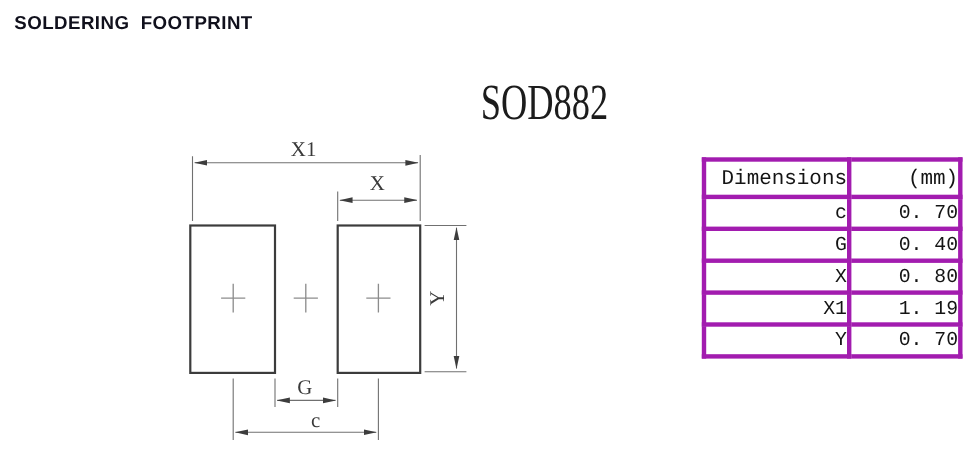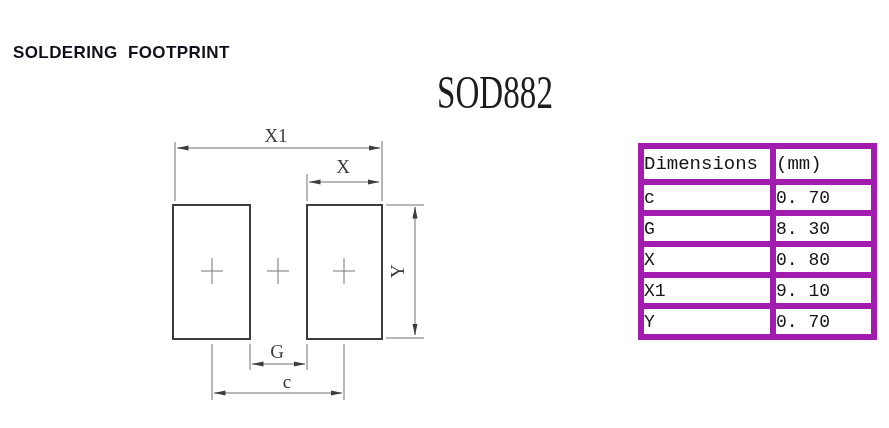--- a/index.html
+++ b/index.html
@@ -3,21 +3,21 @@
 <meta charset="utf-8">
 <style>
   html,body{margin:0;padding:0;background:#ffffff;}
   body{width:889px;height:428px;font-family:"Liberation Sans",sans-serif;}
   .canvas{position:relative;width:889px;height:428px;background:#ffffff;overflow:hidden;}
 
   .page-title{
     position:absolute;left:13px;top:11px;
     font-family:"Liberation Sans",sans-serif;
     font-size:17px;font-weight:bold;color:#10101c;
-    letter-spacing:0.4px;white-space:pre;margin-top:32px;
+    letter-spacing:0.4px;white-space:pre;
   }
 
   .pkg-title{
     position:absolute;left:437px;top:70px;
     font-family:"Liberation Serif","DejaVu Serif",serif;
     font-size:46px;color:#1c1c1c;line-height:1.0;
     transform:scaleX(0.72);transform-origin:left top;
     white-space:pre;
   }
 
@@ -27,22 +27,22 @@
     font-size:19px;fill:#3a3a3a;
   }
 
   .dim-table{
     position:absolute;left:638px;top:143px;
     border-collapse:collapse;table-layout:fixed;
     font-family:"Liberation Mono","DejaVu Sans Mono",monospace;
     color:#141414;
   }
   .dim-table td,.dim-table th{
-    border:6px solid #a21caf;
-    text-align:left;vertical-align:middle;
+    border:4px solid #a21caf;
+    text-align:right;vertical-align:middle;
     padding:0;font-weight:normal;white-space:pre;
   }
   .dim-table col.c1{width:132px;}
   .dim-table col.c2{width:101px;}
   .dim-table tr.hdr th{height:30px;font-size:19px;}
   .dim-table tr.row td{height:25px;font-size:18px;}
 </style>
 </head>
 <body>
 
@@ -115,29 +115,29 @@
         <tr class="hdr">
       <th>Dimensions</th>
       <th>(mm)</th>
     </tr>
     <tr class="row">
       <td>c</td>
       <td>0. 70</td>
     </tr>
     <tr class="row">
       <td>G</td>
-      <td>8. 30</td>
+      <td>0. 40</td>
     </tr>
     <tr class="row">
       <td>X</td>
       <td>0. 80</td>
     </tr>
     <tr class="row">
       <td>X1</td>
-      <td>9. 10</td>
+      <td>1. 19</td>
     </tr>
     <tr class="row">
       <td>Y</td>
       <td>0. 70</td>
     </tr>
   </tbody>
     </table>
 
 </div>
 

